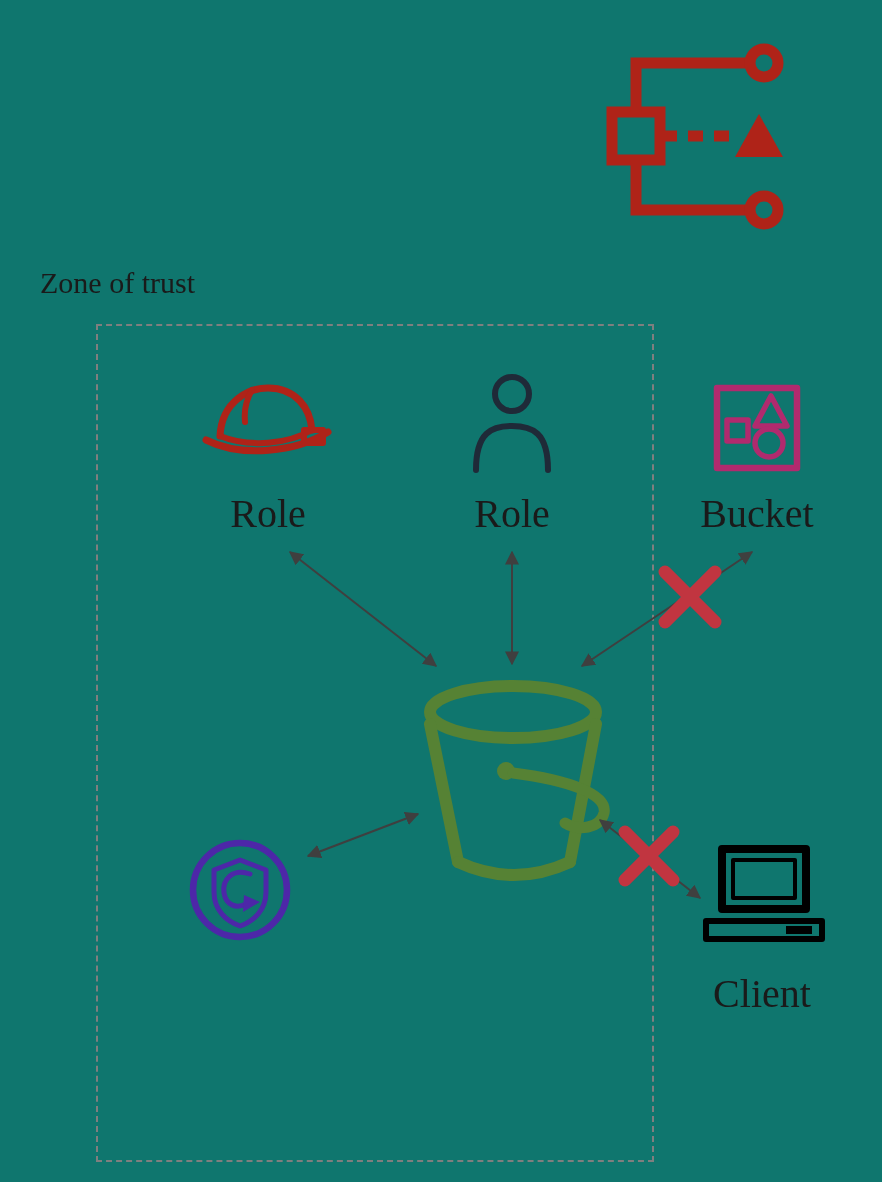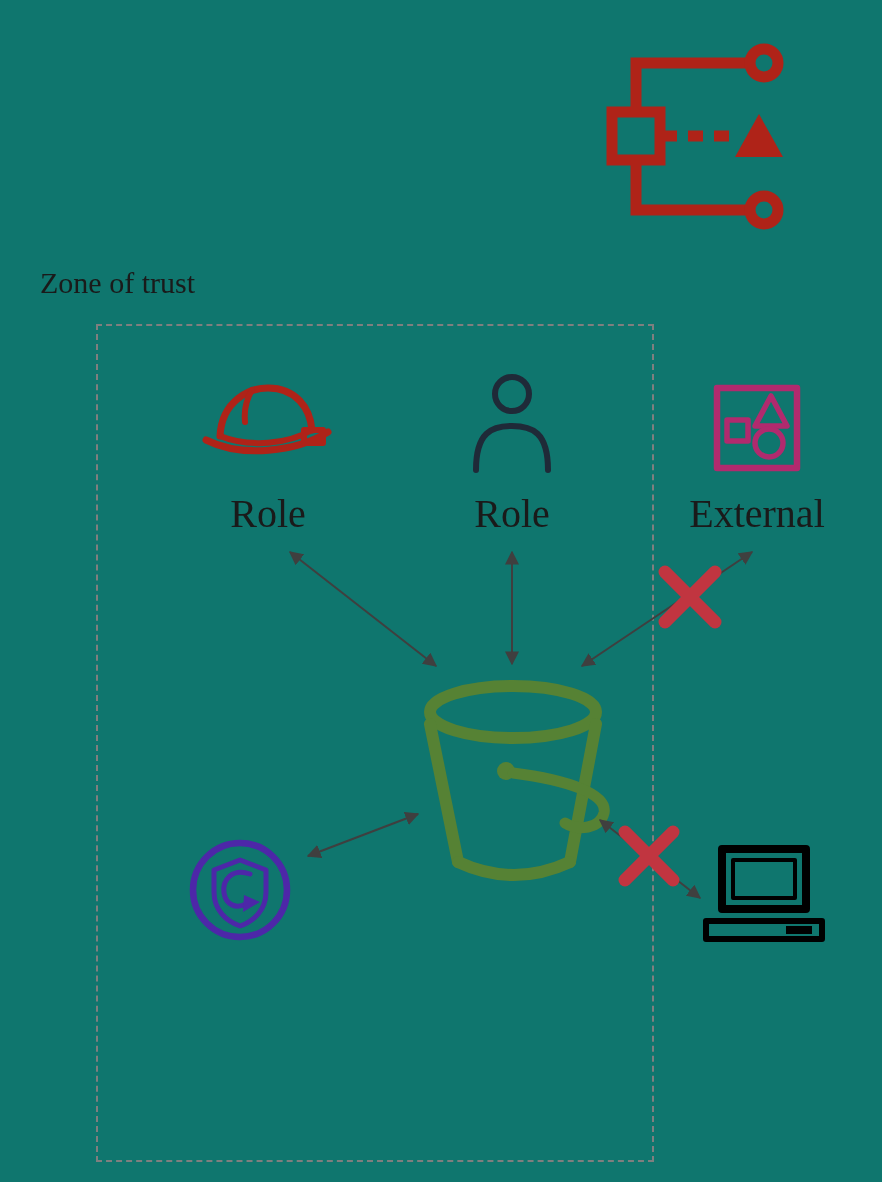--- a/index.html
+++ b/index.html
@@ -75,21 +75,21 @@
     <path class="s" d="M8 100 C8 62 24 56 44 56 C64 56 80 62 80 100" stroke-width="6"></path>
   </svg>
   <div class="lbl" style="left:412px;top:492px;">Role</div>
 
   <svg class="abs acct" style="left:713px;top:384px;" width="88" height="88" viewBox="0 0 88 88">
     <rect class="s" x="4" y="4" width="80" height="80" stroke-width="6.5"></rect>
     <rect class="s" x="14" y="36" width="21" height="21" stroke-width="5.5"></rect>
     <polygon class="s" points="58,12 74,42 42,42" stroke-width="5.5"></polygon>
     <circle class="s" cx="56" cy="59" r="14" stroke-width="5.5"></circle>
   </svg>
-  <div class="lbl" style="left:657px;top:492px;">External</div>
+  <div class="lbl" style="left:657px;top:492px;">Bucket</div>
 
   <svg class="abs bucket" style="left:418px;top:676px;" width="200" height="215" viewBox="0 0 200 215">
     <ellipse class="s" cx="95" cy="36" rx="83" ry="26" stroke-width="12"></ellipse>
     <path class="s" d="M12 48 L40 186" stroke-width="12"></path>
     <path class="s" d="M178 48 L152 186" stroke-width="12"></path>
     <path class="s" d="M40 186 Q96 212 152 186" stroke-width="12"></path>
     <circle class="f" cx="88" cy="95" r="9"></circle>
     <path class="s" d="M95 97 C150 104 190 118 186 137 C182 153 160 155 147 147" stroke-width="11"></path>
   </svg>
 
@@ -102,20 +102,21 @@
   <div class="lbl" style="left:140px;top:972px;">
   </div>
 
   <svg class="abs client" style="left:700px;top:845px;" width="128" height="102" viewBox="0 0 128 102">
     <rect class="s" x="22" y="4" width="84" height="60" stroke-width="8"></rect>
     <rect class="s" x="33" y="15" width="62" height="38" stroke-width="4"></rect>
     <rect class="s" x="6" y="76" width="116" height="18" stroke-width="6"></rect>
     <rect class="f" x="86" y="81" width="26" height="8"></rect>
   </svg>
   <div class="lbl" style="left:662px;top:972px;">
+    <div>Client</div>
   </div>
 
   <svg class="abs arrows" style="left:0;top:0;pointer-events:none;" width="882" height="1182" viewBox="0 0 882 1182">
     <defs>
       <marker id="ah" viewBox="0 0 10 10" refX="9" refY="5" markerWidth="7" markerHeight="7" orient="auto-start-reverse">
         <path class="ah" d="M0 0 L10 5 L0 10 Z"></path>
       </marker>
     </defs>
     <line class="line" x1="436" y1="666" x2="290" y2="552" marker-start="url(#ah)" marker-end="url(#ah)"></line>
     <line class="line" x1="512" y1="664" x2="512" y2="552" marker-start="url(#ah)" marker-end="url(#ah)"></line>

